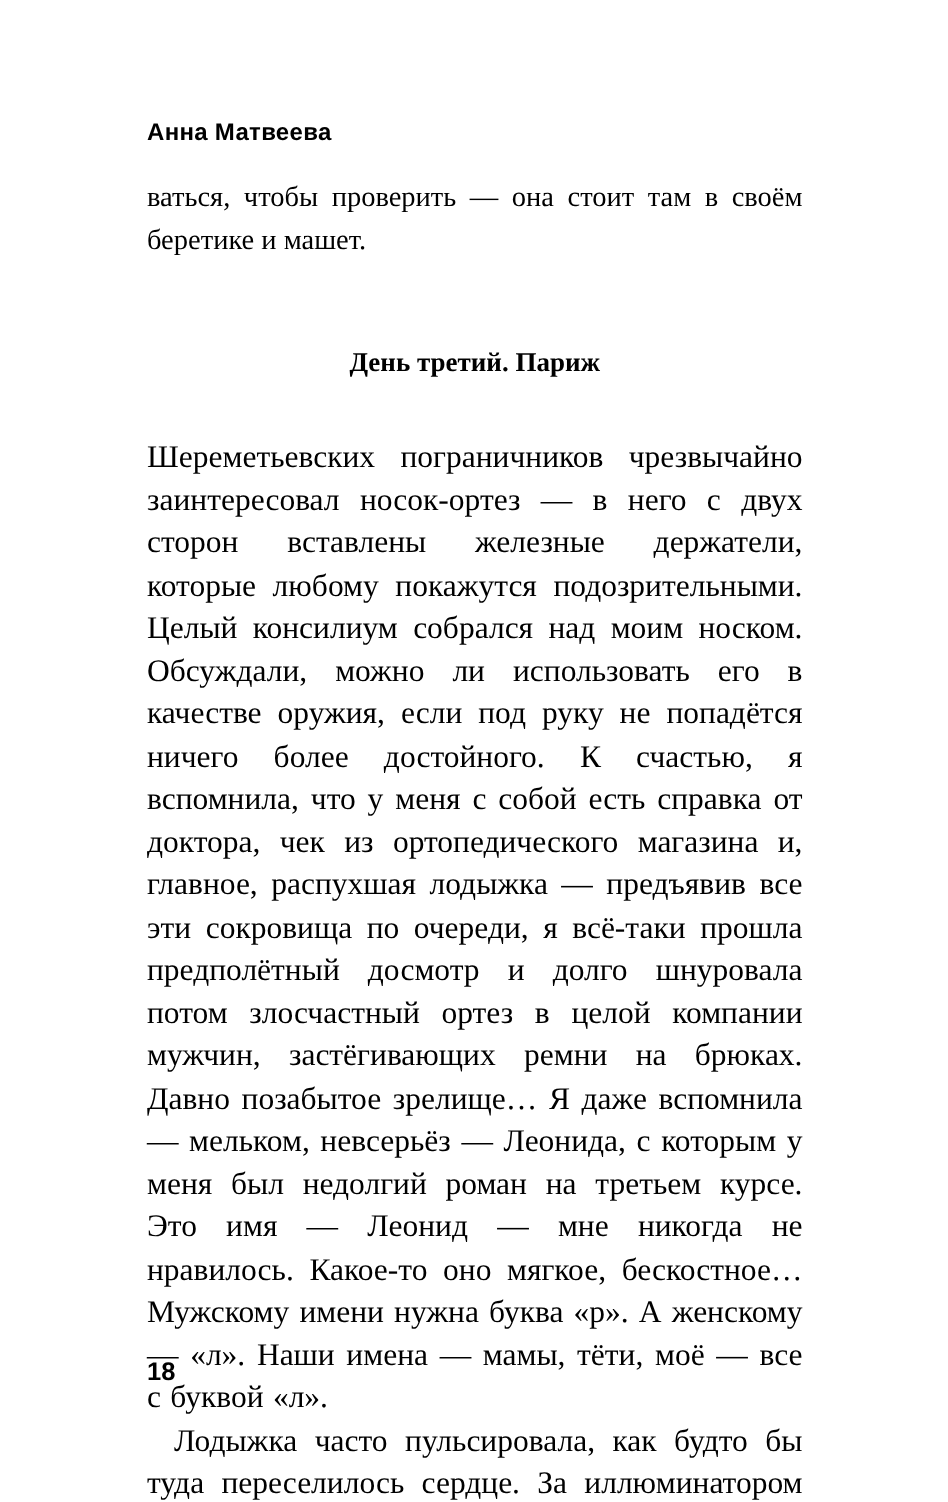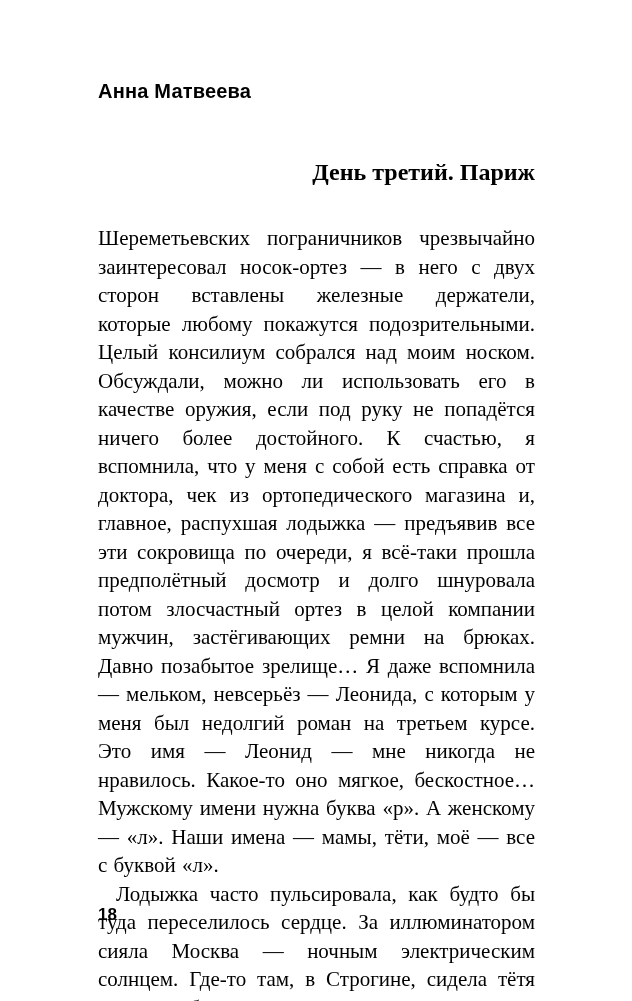--- a/index.html
+++ b/index.html
@@ -17,35 +17,35 @@
   }
   .book-page {
     position: absolute;
     inset: 0;
     padding: 80px 97px 0 98px;
     box-sizing: border-box;
   }
   .running-header {
     font-family: "Liberation Sans", sans-serif;
     font-weight: bold;
-    font-size: 20px;
+    font-size: 16px;
     letter-spacing: 0.2px;
     margin-bottom: 20px;
   }
   .continuation {
     margin: 0;
     font-size: 19px;
     line-height: 28.5px;
     text-align: justify;
     hyphens: auto;
   }
   .chapter-title {
-    font-size: 24px;
+    font-size: 18px;
     font-weight: bold;
-    text-align: right;
+    text-align: center;
     margin: 56px 0 38px 0;
   }
   .body-para {
     margin: 0;
     font-size: 21px;
     line-height: 28.5px;
     text-align: justify;
     word-spacing: 1px;
     hyphens: auto;
   }
@@ -60,20 +60,21 @@
     font-weight: bold;
     font-size: 17px;
   }
 </style>
 </head>
 <body>
 
 <div class="book-page">
   <div class="running-header">Анна Матвеева</div>
 
+  <p class="continuation">ваться, чтобы проверить — она стоит там в своём беретике и машет.</p>
 
   <h2 class="chapter-title">День третий. Париж</h2>
 
   <p class="body-para">Шереметьевских пограничников чрезвычайно заинтересовал носок-ортез — в него с двух сторон вставлены железные держатели, которые любому покажутся подозрительными. Целый консилиум собрался над моим носком. Обсуждали, можно ли использовать его в качестве оружия, если под руку не попадётся ничего более достойного. К счастью, я вспомнила, что у меня с собой есть справка от доктора, чек из ортопедического магазина и, главное, распухшая лодыжка — предъявив все эти сокровища по очереди, я всё-таки прошла предполётный досмотр и долго шнуровала потом злосчастный ортез в целой компании мужчин, застёгивающих ремни на брюках. Давно позабытое зрелище… Я даже вспомнила — мельком, невсерьёз — Леонида, с которым у меня был недолгий роман на третьем курсе. Это имя — Леонид — мне никогда не нравилось. Какое-то оно мягкое, бескостное… Мужскому имени нужна буква «р». А женскому — «л». Наши имена — мамы, тёти, моё — все с буквой «л».</p>
 
   <p class="body-para indent">Лодыжка часто пульсировала, как будто бы туда переселилось сердце. За иллюминатором сияла Москва — ночным электрическим солнцем. Где-то там, в Строгине, сидела тётя Юля, сгорбившись за</p>
 
   <div class="page-number">18</div>
 </div>
 

